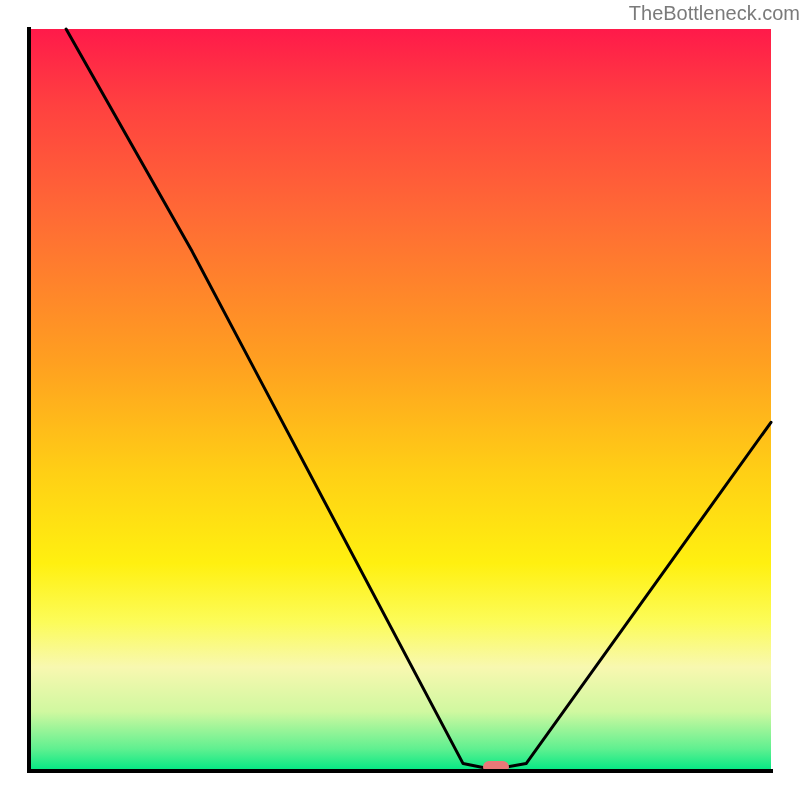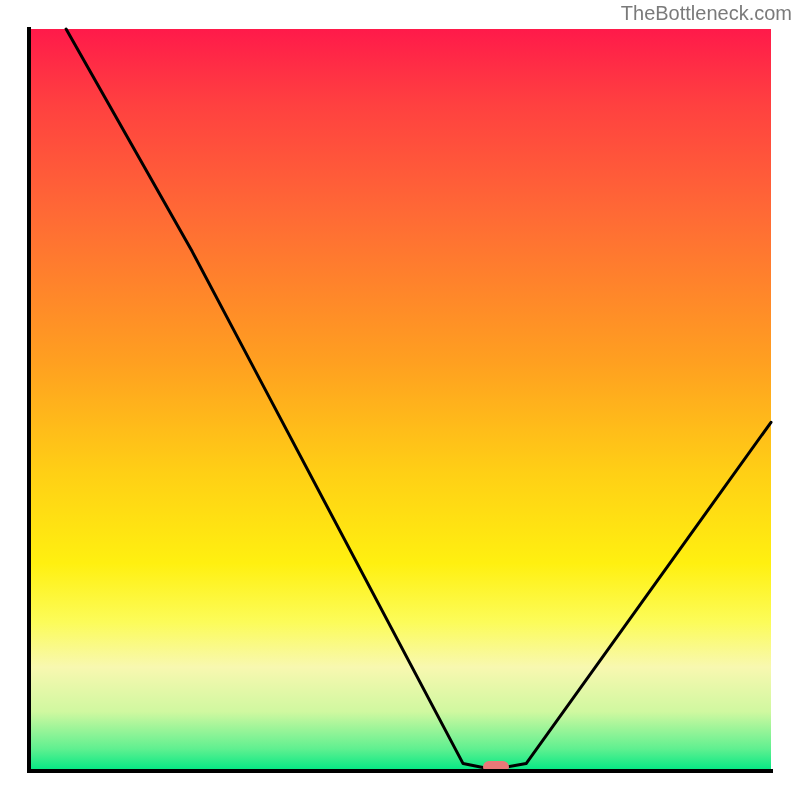--- a/index.html
+++ b/index.html
@@ -63,21 +63,21 @@
     position: absolute;
     width: 26px;
     height: 12px;
     border-radius: 6px;
     background: #e97878;
     transform: translate(-50%, -50%);
   }
   .watermark {
     position: absolute;
     top: 2px;
-    right: 8px;
+    right: 0;
     font-family: Arial, sans-serif;
     font-size: 20px;
     color: #7a7a7a;
     font-weight: 500;
   }
 </style>
 </head>
 <body>
 
 <div class="chart-container">

